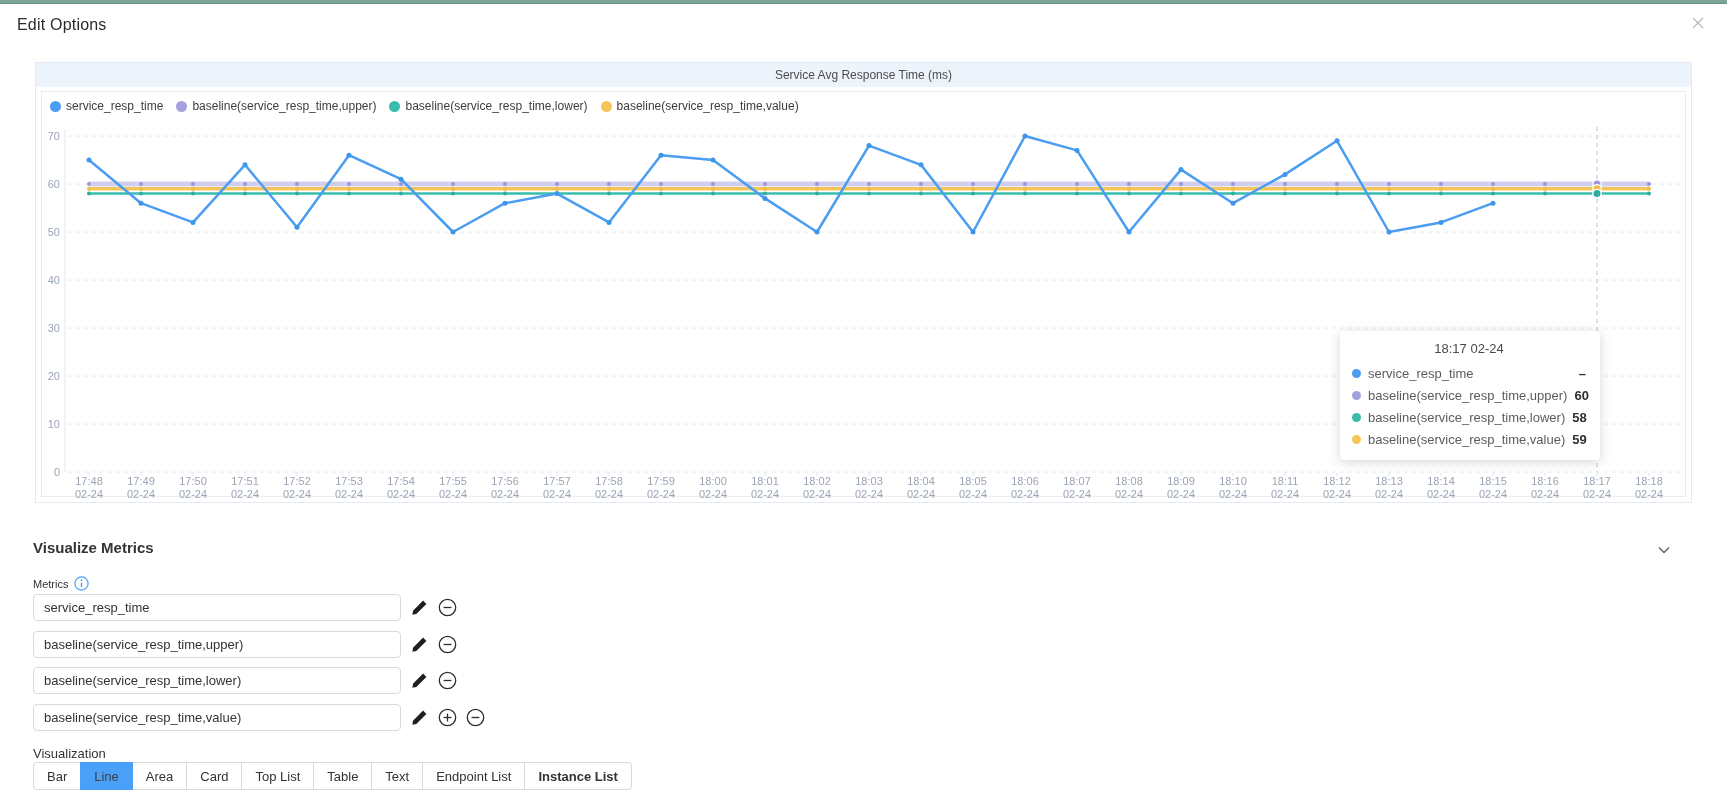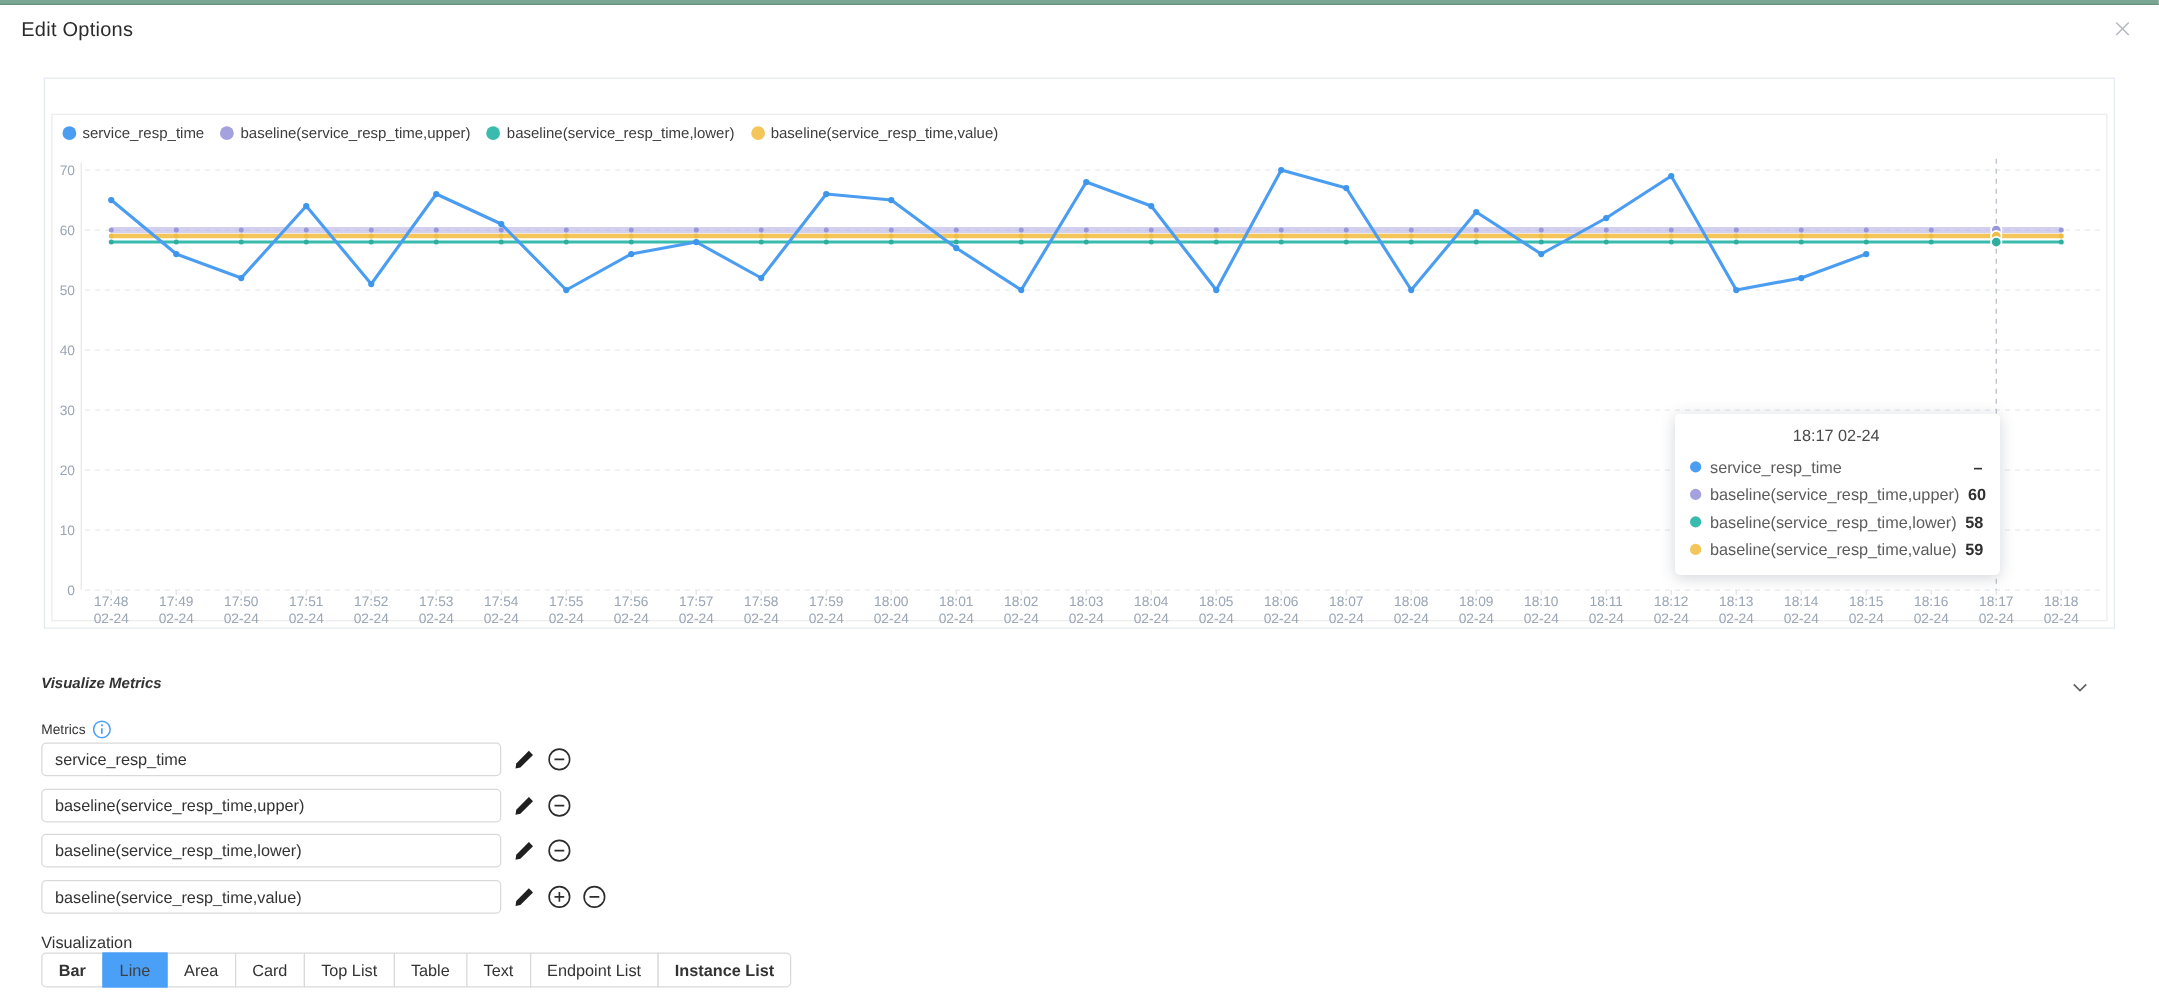--- a/index.html
+++ b/index.html
@@ -30,56 +30,57 @@
   .tooltip { position:absolute; left:1304px; top:268px; width:260px;
              background:#fff; border-radius:4px; padding:10px 14px 10px 12px;
              box-shadow:0 2px 12px rgba(60,70,90,.22); z-index:5;text-align:center; }
   .tooltip-title { font-size:13px; color:#4a4a4a; margin-bottom:6px; }
   .tooltip-row { display:flex; align-items:center; gap:7px; height:22px;
                  font-size:13px; color:#5c5c5c; }
   .tooltip-row .dot { width:9px; height:9px; border-radius:50%; flex:0 0 auto; }
   .tooltip-row .val { margin-left:auto; font-weight:700; color:#303030; }
 
   
-  .section-title { position:absolute; left:33px; top:539px; font-size:12px;
-                   font-weight:700; color:#333;font-style:italic; }
+  .section-title { position:absolute; left:33px; top:539px; font-size:15px;
+                   font-weight:700; color:#333; }
   .section-chevron { position:absolute; right:55px; top:542px; width:16px;
                      height:16px; color:#5f6368; cursor:pointer; }
   .metrics-label-row { position:absolute; left:33px; top:576px; display:flex;
                        align-items:center; gap:6px; font-size:11px; color:#333; }
   .info-icon { width:15px; height:15px; color:#4a9ff7; cursor:pointer; }
   .metric-row { position:absolute; left:33px; display:flex; align-items:center; gap:9px; }
   .metric-input { width:368px; height:27px; border:1px solid #d9d9d9; border-radius:4px;
                   font-size:13px; color:#333; padding:0 10px; outline:none;
                   font-family:"Liberation Sans", sans-serif; background:#fff; }
   .icon-btn { width:19px; height:19px; display:inline-flex; align-items:center;
               justify-content:center; cursor:pointer; color:#2d2d2d; }
   .viz-label { position:absolute; left:33px; top:746px; font-size:13px; color:#333; }
   .viz-group { position:absolute; left:33px; top:762px; display:flex; }
   .viz-btn { height:28px; padding:0 13px; background:#fff; border:1px solid #d9d9d9;
              margin-left:-1px; font-size:13px; color:#333; cursor:pointer;
              font-family:"Liberation Sans", sans-serif; display:flex; align-items:center; }
-  .viz-btn:first-child { border-radius:4px 0 0 4px; margin-left:0;font-weight:bold; }
+  .viz-btn:first-child { border-radius:4px 0 0 4px; margin-left:0; }
   .viz-btn:last-child { border-radius:0 4px 4px 0;font-weight:bold; }
   .viz-btn.selected { background:#4a9ff7; border-color:#4a9ff7; color:#404040;
                       position:relative; z-index:1; }
 </style>
 </head>
 <body>
 
 <div class="topbar"></div>
 
 <div class="dialog-title">Edit Options</div>
 
 <svg class="close-btn" viewBox="0 0 18 18">
   <line x1="4" y1="4" x2="14" y2="14" stroke="currentColor" stroke-width="1.3"></line>
   <line x1="14" y1="4" x2="4" y2="14" stroke="currentColor" stroke-width="1.3"></line>
 </svg>
 
 <div class="chart-card">
+  <div class="chart-header">Service Avg Response Time (ms)</div>
   <div class="chart-body">
     <div class="legend">
         <span class="legend-item">
           <span class="legend-dot" style="background: rgb(74, 157, 240);"></span>
           <span>service_resp_time</span>
         </span>
         <span class="legend-item">
           <span class="legend-dot" style="background: rgb(165, 161, 222);"></span>
           <span>baseline(service_resp_time,upper)</span>
         </span>

